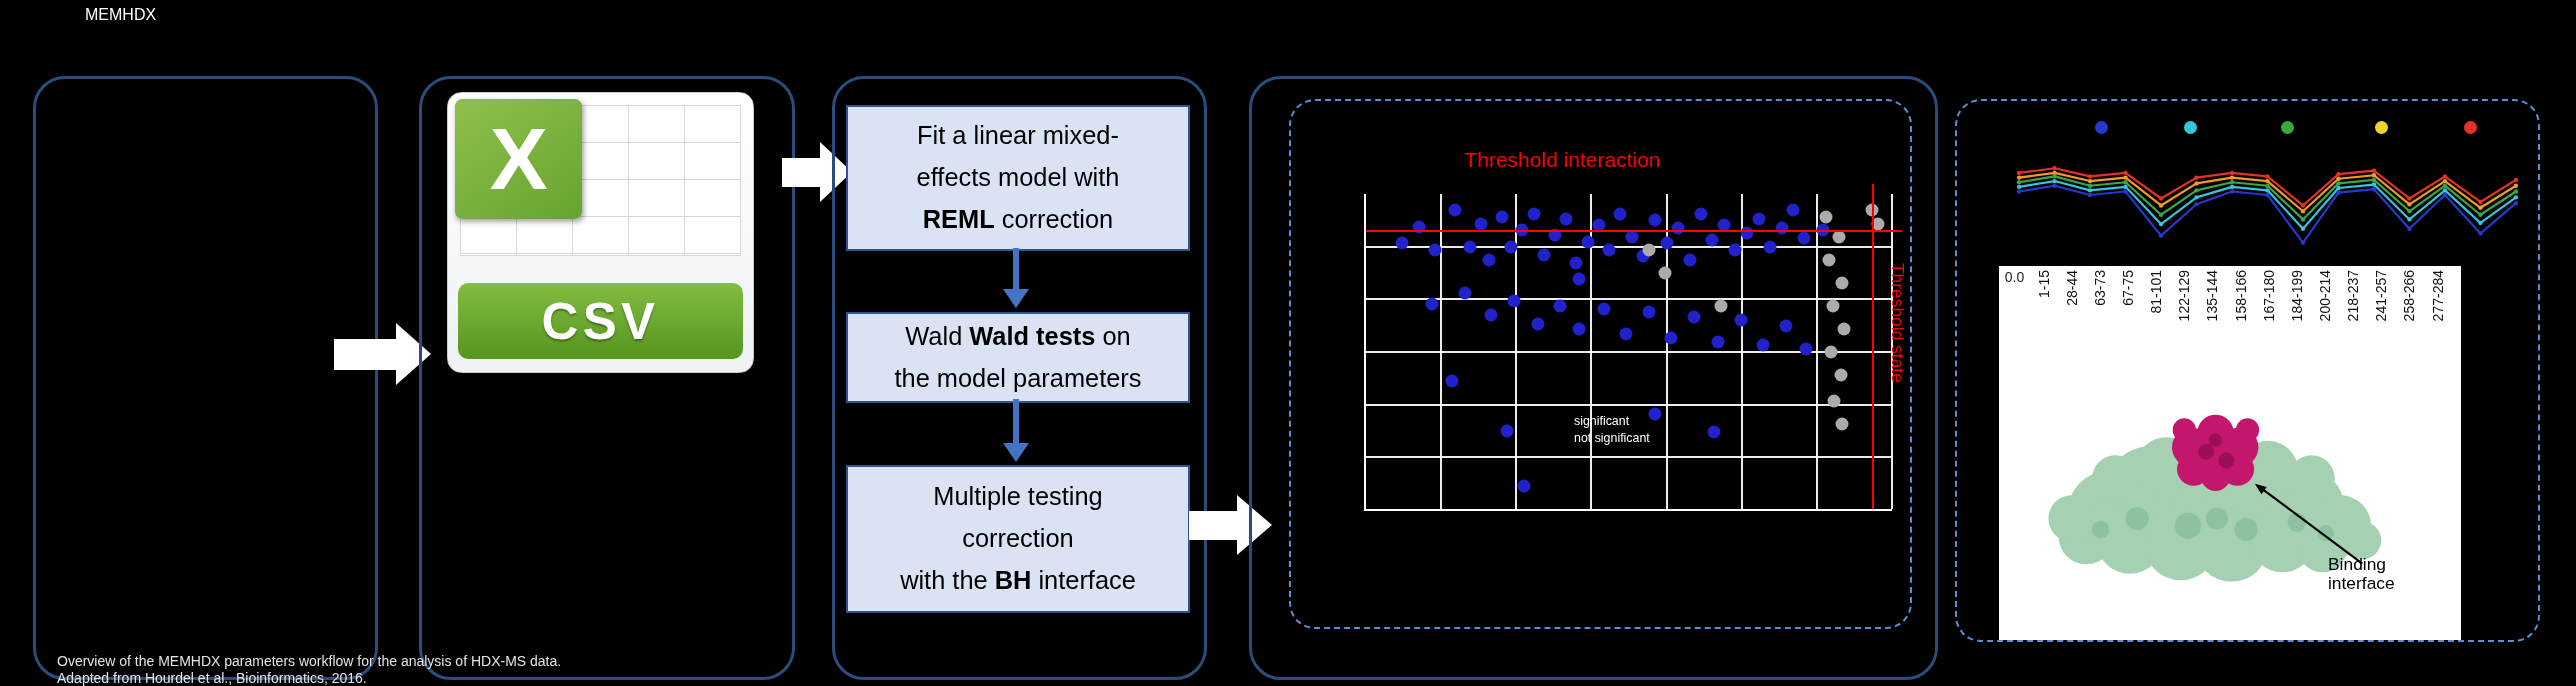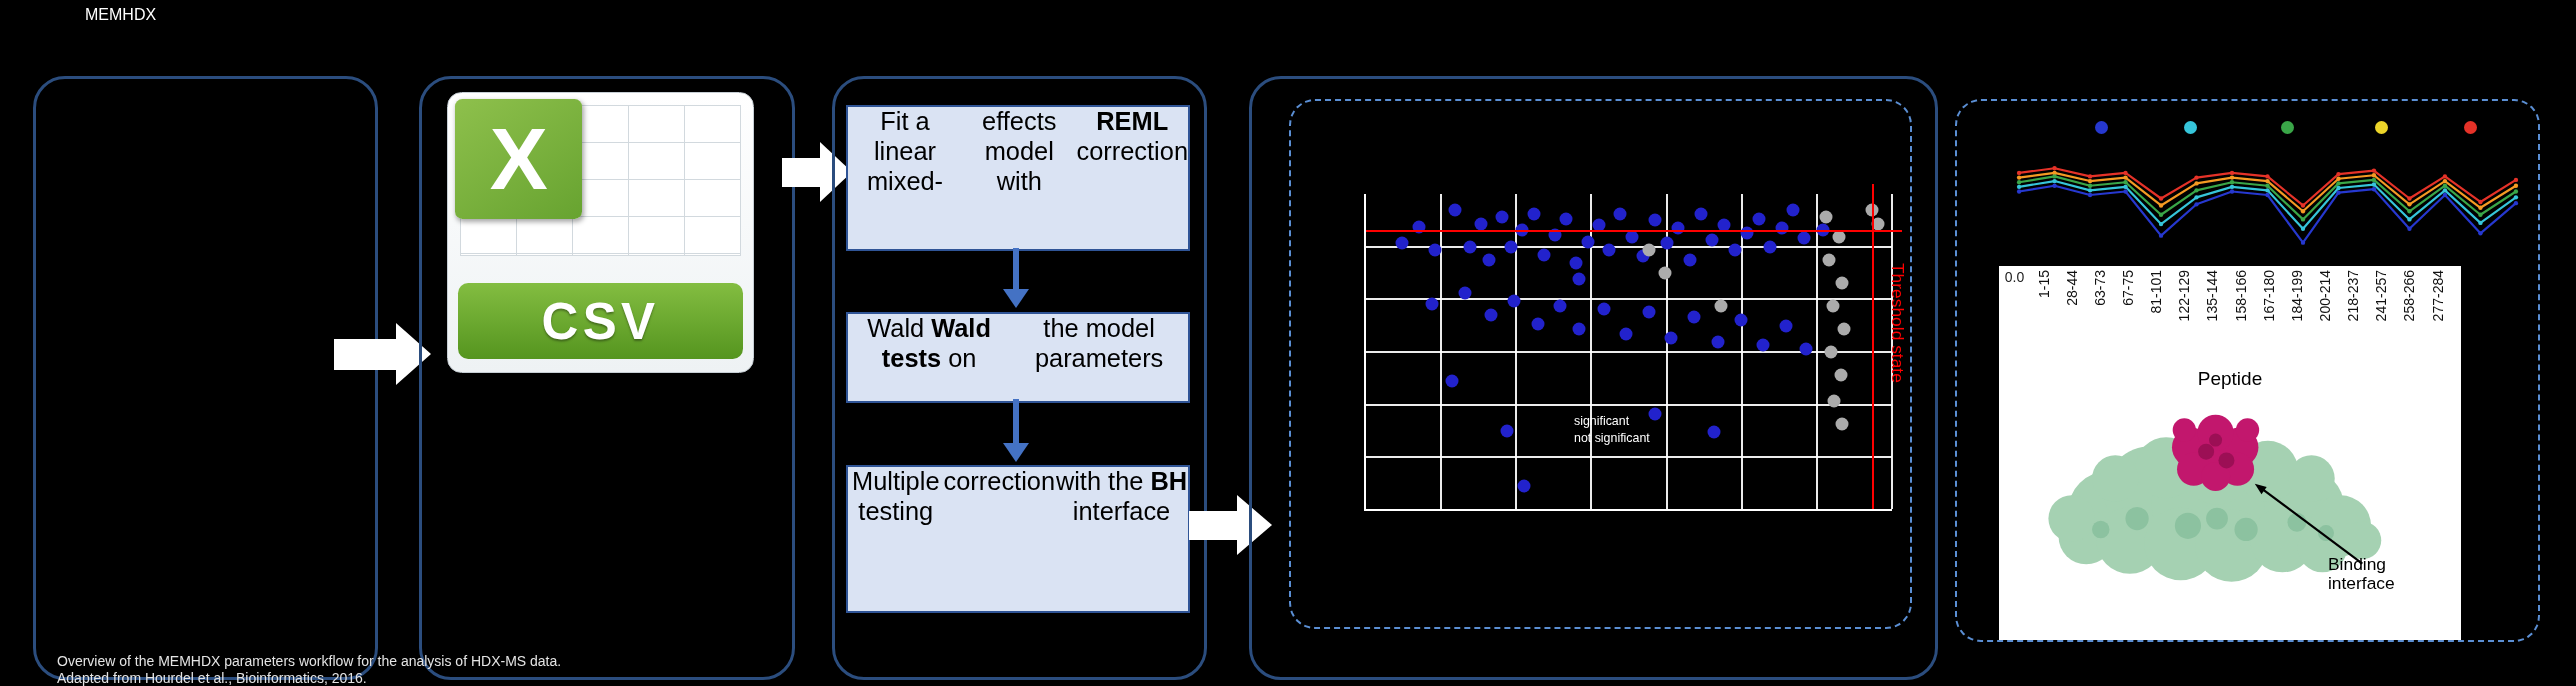--- a/index.html
+++ b/index.html
@@ -31,21 +31,21 @@
               repeating-linear-gradient(to bottom, transparent 0, transparent 36px, #d2d9de 36px, #d2d9de 37px);}
   .csv-x{position:absolute;left:7.3px;top:5.8px;width:127px;height:120px;border-radius:7.3px;
          background:linear-gradient(145deg,#8ec04c,#67a330);color:#fff;font-weight:bold;font-size:87px;
          display:flex;align-items:center;justify-content:center;box-shadow:1.5px 2.2px 5.8px rgba(0,0,0,.35);}
   .csv-banner{position:absolute;left:10.2px;right:10.2px;bottom:13px;height:76px;border-radius:10.2px;
               background:linear-gradient(#83bd41,#55951f);color:#fff;font-weight:bold;font-size:51px;letter-spacing:4.4px;
               display:flex;align-items:center;justify-content:center;text-shadow:0 1.5px 2.2px rgba(0,0,0,.35);}
 
   
   .stat-box{position:absolute;left:846px;width:340px;background:#dae3f3;border:2.9px solid #2f5496;
-            color:#000;font-size:25.4px;line-height:1.18;display:flex;flex-direction:row;justify-content:center;text-align:center;}
+            color:#000;font-size:25.4px;line-height:1.18;display:flex;flex-direction:column;justify-content:center;text-align:center;gap:12px;}
   .b1{top:105px;height:142px;}
   .b2{top:312px;height:87px;}
   .b3{top:465px;height:144px;}
   .dshaft{position:absolute;left:1013px;width:5.8px;background:#4472c4;}
   .dhead{position:absolute;left:1003px;width:0;height:0;border-left:13px solid transparent;border-right:13px solid transparent;border-top:19px solid #4472c4;}
 
   
   .scatter-plot{position:absolute;left:1364px;top:194px;width:526px;height:315px;
                 border-left:2.9px solid #fff;border-bottom:2.9px solid #fff;background:#000;}
   .gl{position:absolute;background:rgba(255,255,255,.92);}
@@ -127,20 +127,21 @@
       <div><span>with the </span><b>BH</b><span> interface</span></div>
     </div>
 
   <div>
     <div class="barrow-shaft" style="left:1189px;top:511px;width:48px;height:29px;"></div>
     <div class="barrow-head" style="left:1237px;top:495px;border-width:30.5px 0 30.5px 35px;"></div>
   </div>
 
   <div class="panel p4"></div>
   <div class="dashed-box d4"></div>
+  <div class="scatter-title">Threshold interaction</div>
   <div class="scatter-plot">
       <div class="gl v" style="left: 74px;"></div>
       <div class="gl v" style="left: 149px;"></div>
       <div class="gl v" style="left: 224px;"></div>
       <div class="gl v" style="left: 300px;"></div>
       <div class="gl v" style="left: 375px;"></div>
       <div class="gl v" style="left: 450px;"></div>
       <div class="gl v" style="left: 525px;"></div>
       <div class="gl h" style="top: 52px;"></div>
       <div class="gl h" style="top: 104px;"></div>
@@ -359,21 +360,20 @@
         <div class="pep-cell">
           <span class="pep-label">241-257</span>
         </div>
         <div class="pep-cell">
           <span class="pep-label">258-266</span>
         </div>
         <div class="pep-cell">
           <span class="pep-label">277-284</span>
         </div>
       </div>
-    <div class="pep-xlabel">Peptide</div>
 
     <svg class="protein-svg" viewBox="0 0 633 260">
 
       <g fill="#a5d1b2">
         <circle cx="150" cy="160" r="55"></circle>
           <circle cx="210" cy="135" r="65"></circle>
           <circle cx="280" cy="150" r="70"></circle>
         <circle cx="350" cy="145" r="65"></circle>
           <circle cx="420" cy="155" r="55"></circle>
           <circle cx="470" cy="180" r="42"></circle>

